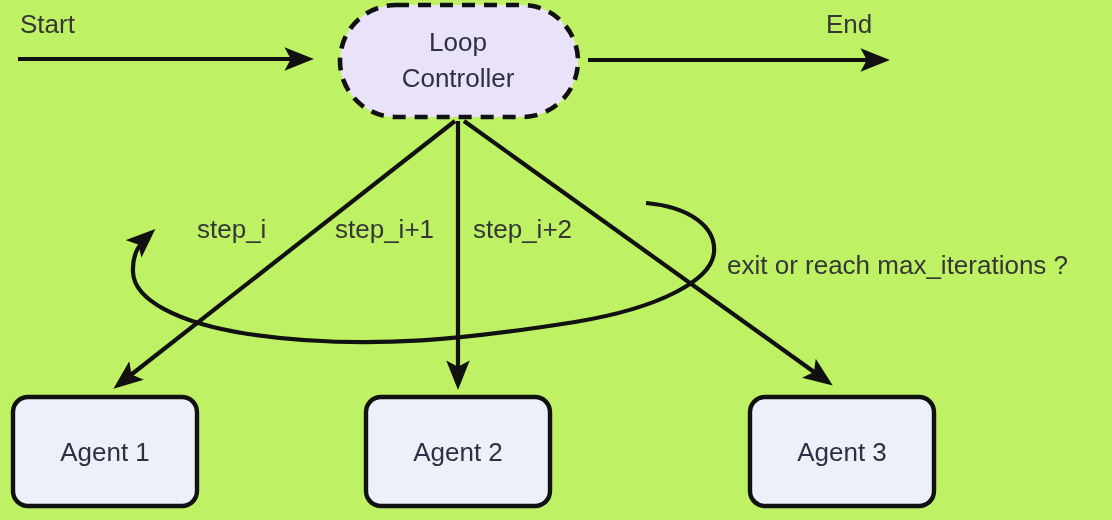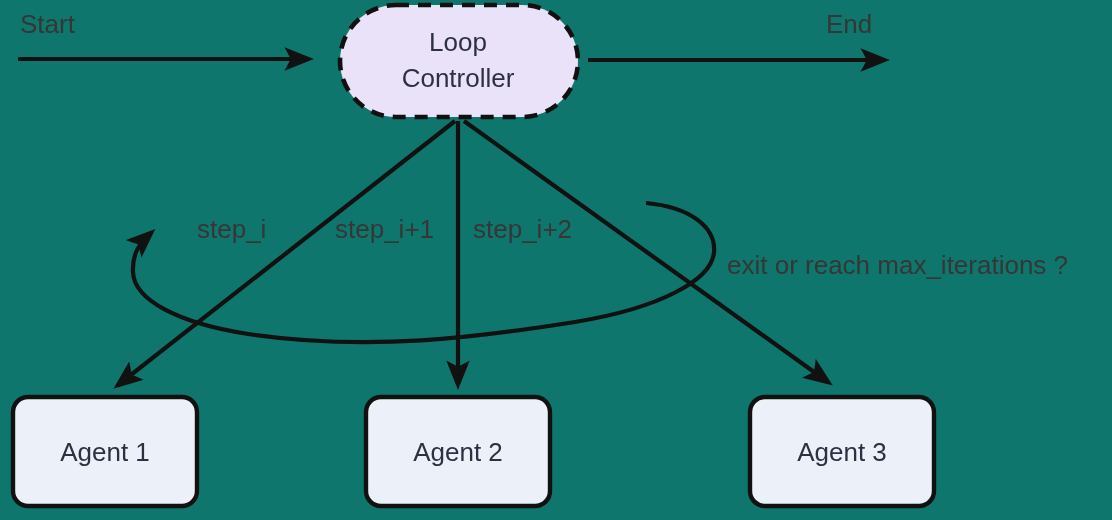--- a/index.html
+++ b/index.html
@@ -4,21 +4,21 @@
 <style>
   html, body {
     margin: 0;
     padding: 0;
     background: #ffffff;
   }
   .canvas-wrap {
     position: relative;
     width: 1112px;
     height: 520px;
-    background: #0f766e;
+    background: #bef264;
     font-family: "Liberation Sans", sans-serif;
   }
   svg { display: block; }
   text.flow-label {
     font-family: "Liberation Sans", sans-serif;
     font-size: 26px;
     fill: #363636;
   }
   text.node-label {
     font-family: "Liberation Sans", sans-serif;

